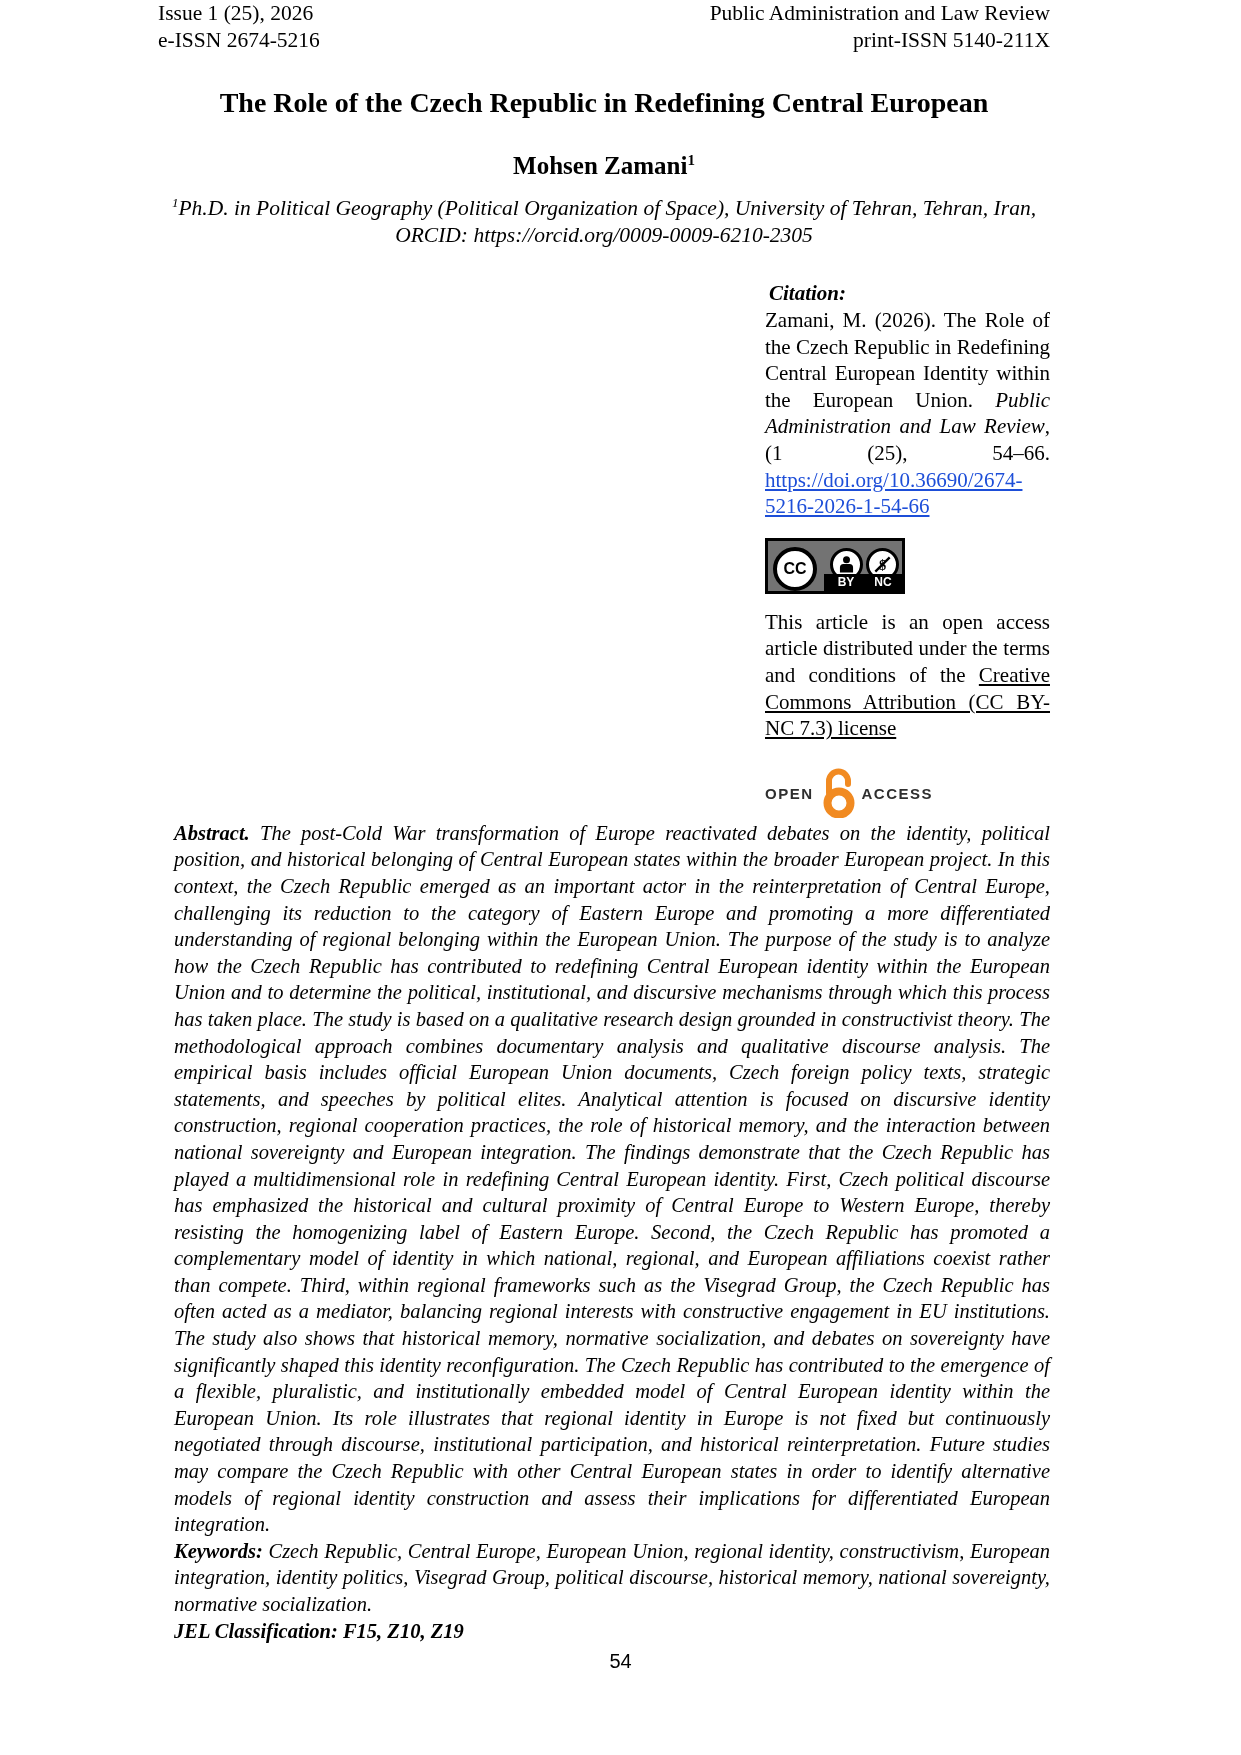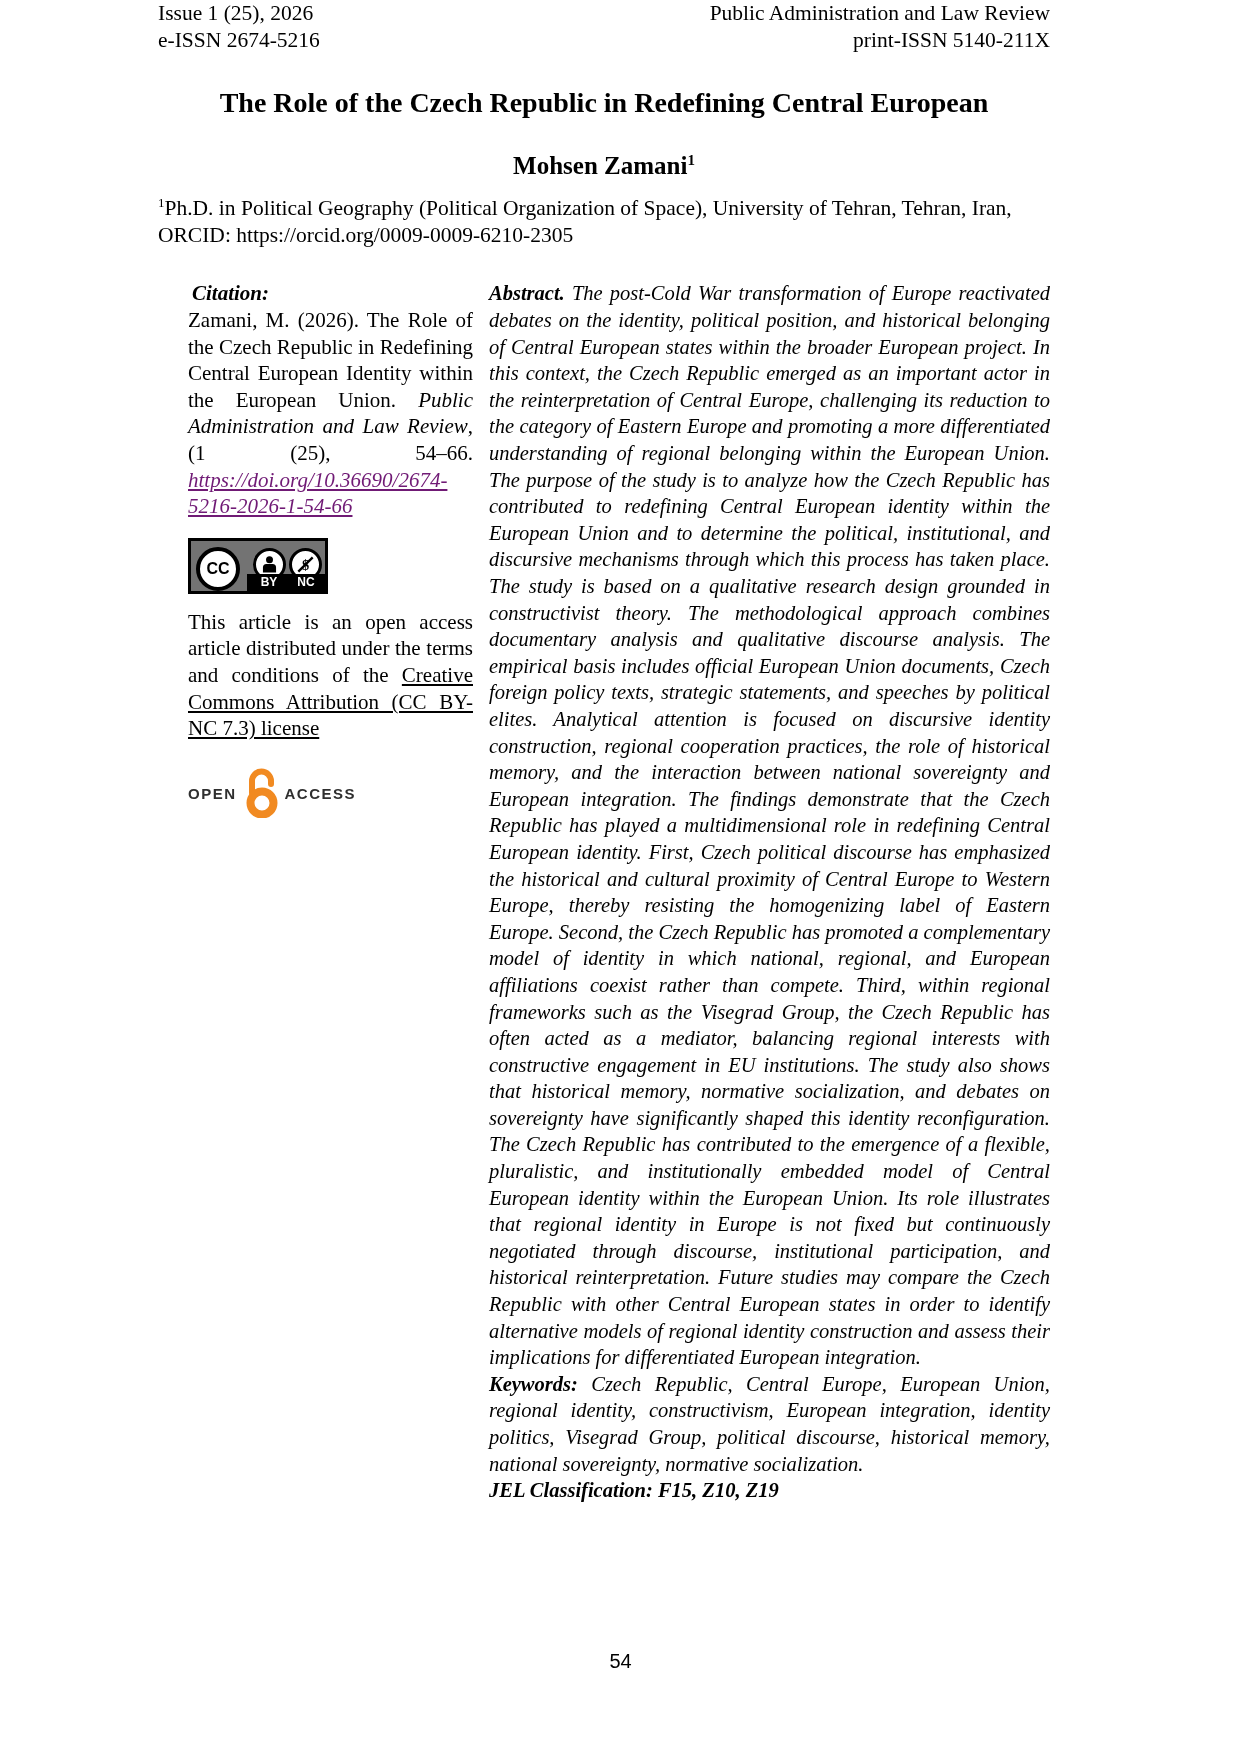--- a/index.html
+++ b/index.html
@@ -13,31 +13,31 @@
   
   .journal-header{display:flex;justify-content:space-between;
     font-size:21.5px;line-height:27px;}
   .jh-right{text-align:right;}
 
   
   .title{margin:32px auto 0;width:856px;text-align:center;
     font-size:28px;line-height:34px;font-weight:bold;}
   .author{margin-top:32px;text-align:center;font-size:25px;font-weight:bold;}
   .author sup{font-size:15px;font-weight:bold;}
-  .affiliation{margin:9px 0 0;font-size:21.5px;line-height:27px;text-align:left;}
+  .affiliation{margin:9px 0 0;font-style:italic;font-size:21.5px;line-height:27px;text-align:center;}
   .affiliation sup{font-size:13px;}
 
   
-  .columns{display:flex;margin-top:31px;align-items:flex-start;}
+  .columns{display:flex;margin-top:31px;align-items:flex-end;flex-direction:column;}
   .left-col{flex:none;width:285px;margin-left:30px;font-size:21px;line-height:26.6px;}
   .right-col{flex:1;margin-left:16px;font-size:20.5px;line-height:26.6px;}
 
   .cit-label{font-weight:bold;font-style:italic;text-indent:4px;}
   .cit-text{margin:0;text-align:justify;}
-  .doi{color:#701a75;text-decoration:underline;cursor:pointer;font-style:italic;}
+  .doi{color:#1d4ed8;text-decoration:underline;cursor:pointer;}
 
   .dates{margin-top:58px;font-weight:bold;font-style:italic;white-space:nowrap;}
 
   
   .cc-badge{position:relative;margin-top:18px;width:140px;height:56px;
     background:#737373;border:3px solid #000;box-sizing:border-box;cursor:pointer;}
   .cc-circle{position:absolute;left:5px;top:6px;width:44px;height:44px;border-radius:50%;
     background:#fff;border:4px solid #000;box-sizing:border-box;
     display:flex;align-items:center;justify-content:center;
     font-family:"Liberation Sans",sans-serif;font-weight:bold;font-size:16px;}

